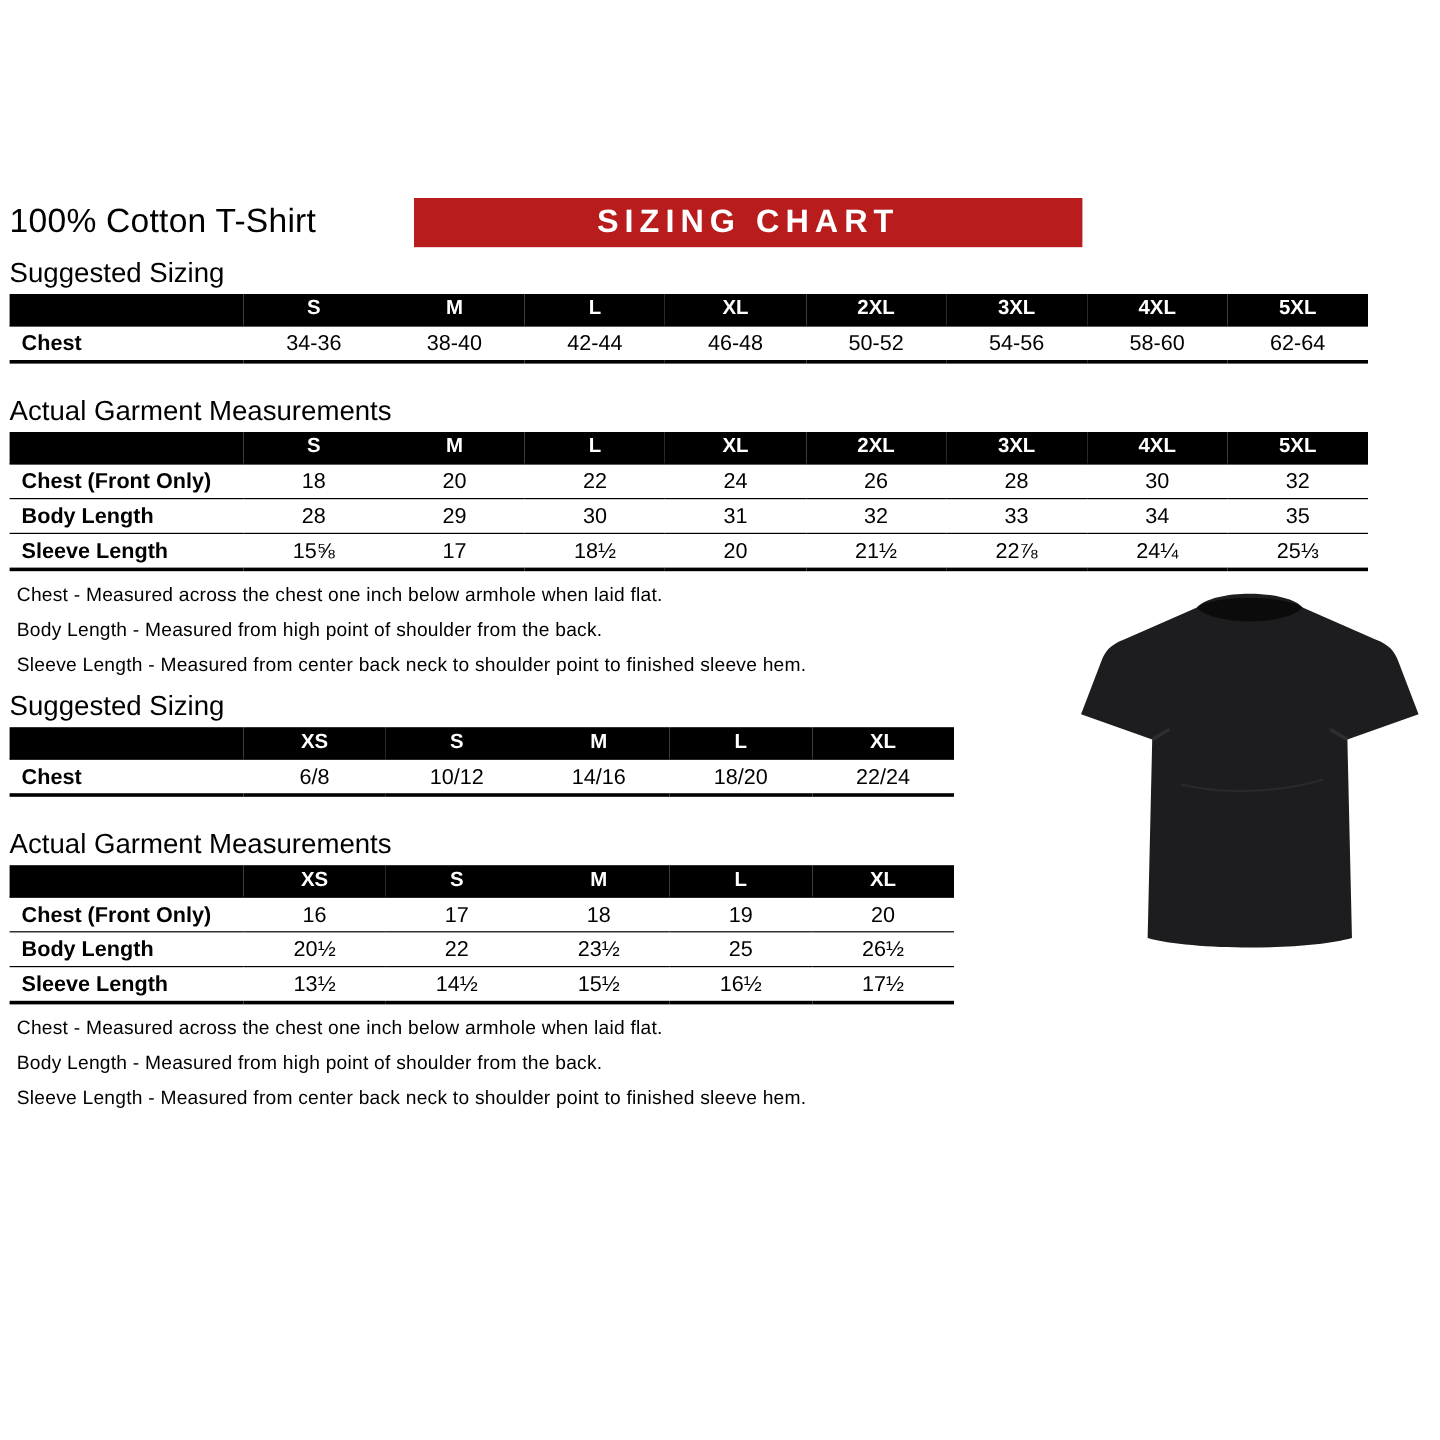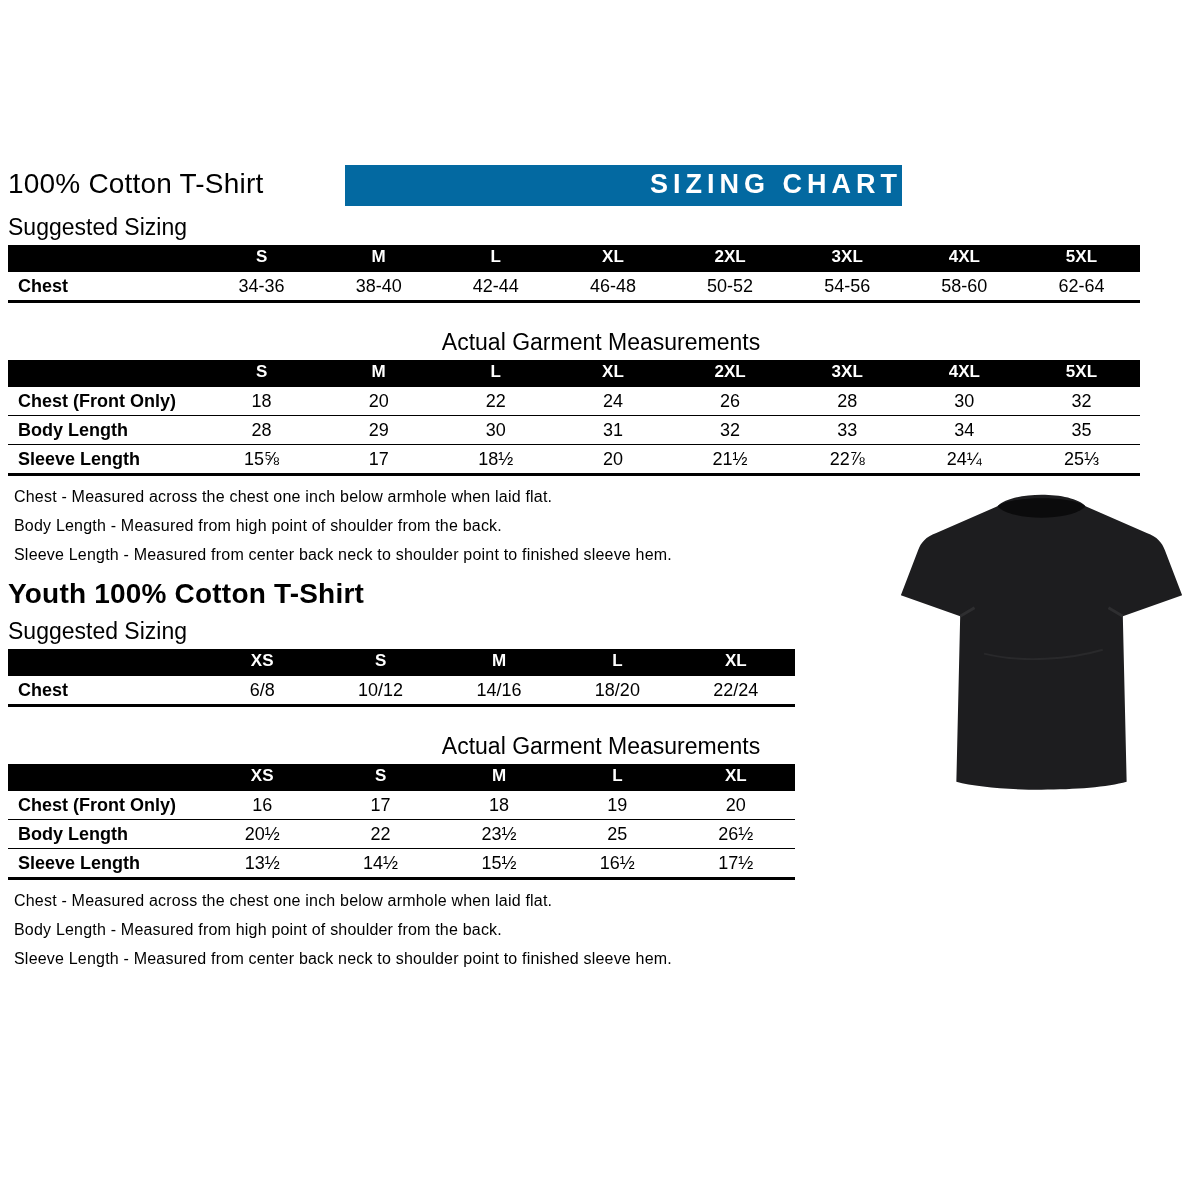--- a/index.html
+++ b/index.html
@@ -2,25 +2,25 @@
 <html><head>
 <meta charset="utf-8">
 <style>
   * { margin:0; padding:0; box-sizing:border-box; }
   html,body { width:1200px; height:1200px; background:#ffffff; color:#000;
               font-family:"Liberation Sans", sans-serif; }
   .page { position:relative; width:1200px; height:1200px; padding:165px 6px 0 8px; overflow:hidden; }
 
   .title-row { display:flex; align-items:flex-start; }
   .adult-title { font-size:28px; font-weight:400; width:337px; padding-top:3px; letter-spacing:0.2px; }
-  .banner { width:557px; background:#0369a1; color:#fff; text-align:right; font-weight:bold;
+  .banner { width:557px; background:#b91c1c; color:#fff; text-align:center; font-weight:bold;
             font-size:27px; letter-spacing:5px; padding:4px 0 6px; }
 
   .section-heading { font-size:23px; font-weight:400; margin:8px 0 4px; }
-  .section-heading.mt { margin-top:26px;text-align:center; }
+  .section-heading.mt { margin-top:26px; }
 
   table.size-table { border-collapse:collapse; table-layout:fixed; border-bottom:3px solid #000; }
   table.adult-w { width:1132px; }
   table.youth-w { width:787px; }
   .size-table th { background:#000; color:#fff; font-weight:bold; font-size:17px;
                    padding:2px 0 4px; text-align:center; }
   .size-table th:first-child, .size-table td:first-child { width:195px; }
   .size-table td { font-size:18px; text-align:center; padding:4px 0 3px; border-top:1px solid #000; }
   .size-table td.rowlabel { text-align:left; font-weight:bold; padding-left:10px; }
 
@@ -122,21 +122,20 @@
         </tr>
       </tbody>
     </table>
 
   <div class="notes">
       <p>Chest - Measured across the chest one inch below armhole when laid flat.</p>
       <p>Body Length - Measured from high point of shoulder from the back.</p>
       <p>Sleeve Length - Measured from center back neck to shoulder point to finished sleeve hem.</p>
     </div>
 
-  <div class="youth-title">Youth 100% Cotton T-Shirt</div>
 
   <div class="section-heading">Suggested Sizing</div>
   <table class="size-table youth-w">
       <thead>
         <tr>
           <th></th>
           <th>XS</th>
           <th>S</th>
           <th>M</th>
           <th>L</th>

